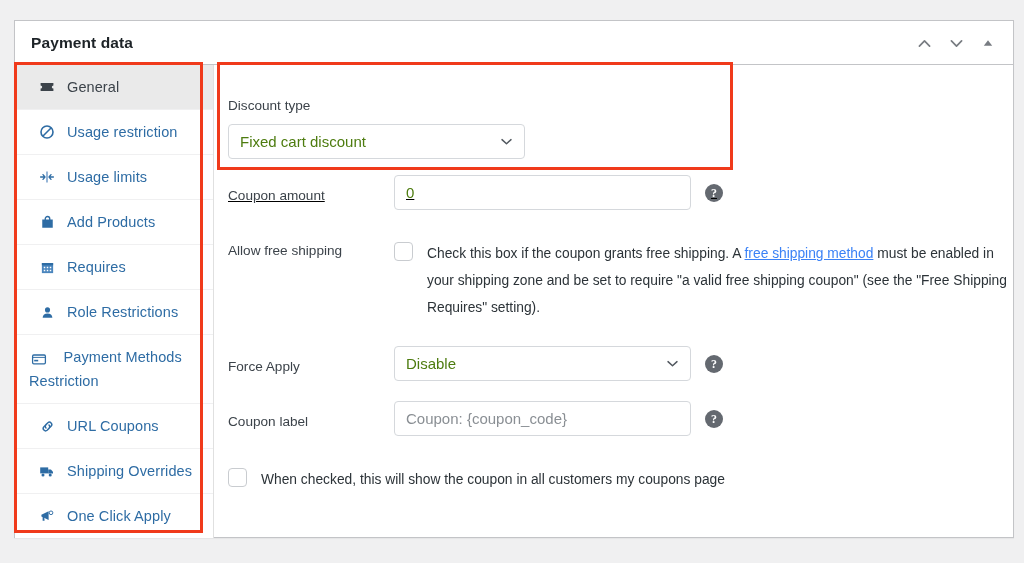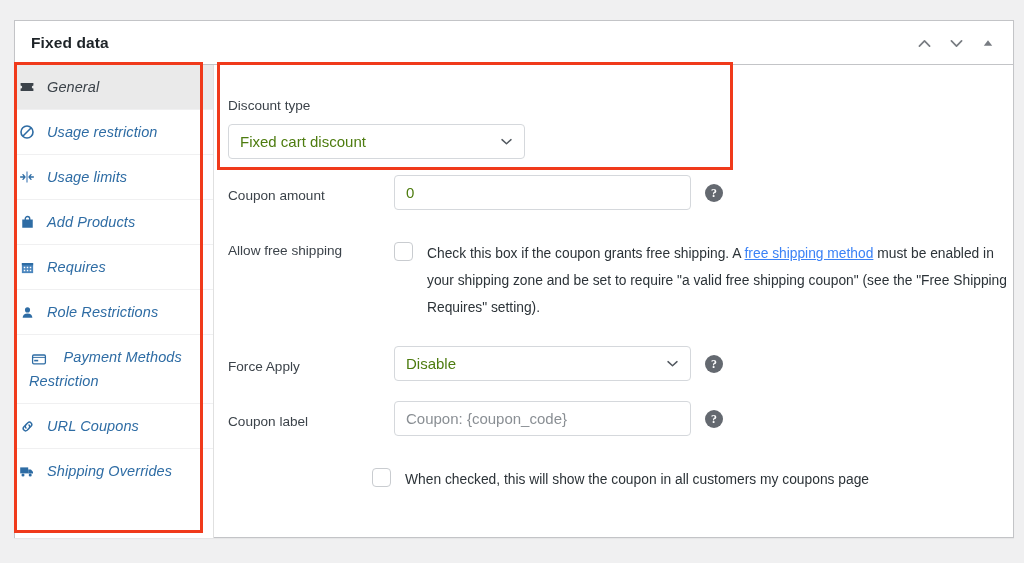--- a/index.html
+++ b/index.html
@@ -64,26 +64,25 @@
     border-right: 1px solid #e0e0e0;
     padding: 0;
     margin: 0;
     list-style: none;
     position: relative;
   }
   .tab {
     position: relative;
     display: flex;
     align-items: flex-start;
-    padding: 11px 10px 11px 2px;
+    padding: 11px 10px 11px 22px;
     border-bottom: 1px solid #f0f0f1;
     cursor: pointer;
     min-height: 44px;
     line-height: 22px;
-    font-style: italic;
   }
   .tab:last-child { border-bottom: none; }
   .tab.active { background: #eaeaea; }
   .tab .t-icon {
     flex: none;
     width: 20px; height: 22px;
     display: flex; align-items: center; justify-content: center;
     margin-right: 10px;
     color: #2e6ca4;
   }
@@ -190,21 +189,21 @@
   }
 </style>
 </head>
 <body>
 
 <div id="root">
 
   <div class="panel">
 
     <div class="panel-header">
-      <div class="panel-title">Fixed data</div>
+      <div class="panel-title">Payment data</div>
       <div class="panel-actions">
         <button class="hdr-btn">
           <svg width="17" height="17" viewBox="0 0 20 20">
             <path d="M4 13 L10 7 L16 13" fill="none" stroke="#787c82" stroke-width="2" stroke-linecap="round" stroke-linejoin="round"></path>
           </svg>
         </button>
         <button class="hdr-btn">
           <svg width="17" height="17" viewBox="0 0 20 20">
             <path d="M4 7 L10 13 L16 7" fill="none" stroke="#787c82" stroke-width="2" stroke-linecap="round" stroke-linejoin="round"></path>
           </svg>
@@ -315,41 +314,51 @@
             <svg width="16" height="16" viewBox="0 0 20 20">
               <rect x="1.5" y="5.5" width="10" height="7.5" fill="#2e6ca4"></rect>
               <path d="M11.5 8h3.4l2.6 3v2h-6z" fill="#2e6ca4"></path>
               <circle cx="5" cy="15" r="1.9" fill="#2e6ca4"></circle>
               <circle cx="14" cy="15" r="1.9" fill="#2e6ca4"></circle>
             </svg>
           </span>
           <span class="t-label">Shipping Overrides</span>
         </li>
 
+        <li class="tab">
+          <span class="t-icon">
+            <svg width="16" height="16" viewBox="0 0 20 20">
+              <path d="M3 8.5 L12 4 L12 15 L3 10.5 Z" fill="#2e6ca4"></path>
+              <path d="M4.5 10.5 L4.5 16 L7 16 L6.5 10.8 Z" fill="#2e6ca4"></path>
+              <circle cx="15" cy="6" r="2.3" fill="none" stroke="#2e6ca4" stroke-width="1.2"></circle>
+            </svg>
+          </span>
+          <span class="t-label">One Click Apply</span>
+        </li>
       </ul>
 
       <div class="form">
 
         <div class="field-row" style="padding-top:20px;flex-direction:column;">
           <div class="f-label tall">Discount type</div>
           <div class="f-control">
             <div class="sel-wrap">
               <select class="sel">
                 <option>Fixed cart discount</option>
               </select>
               <span class="sel-chevron">
                 <svg width="15" height="15" viewBox="0 0 20 20">
                   <path d="M4 7.5 L10 13 L16 7.5" fill="none" stroke="#50575e" stroke-width="1.9" stroke-linecap="round" stroke-linejoin="round"></path>
                 </svg>
               </span>
             </div>
           </div>
         </div>
 
-        <div class="field-row" style="padding-top:16px;">
+        <div class="field-row" style="padding-top:16px;text-decoration:underline;">
           <div class="f-label tall">Coupon amount</div>
           <div class="f-control">
             <input class="txt" type="text" value="0" style="">
             <span class="help">?</span>
           </div>
         </div>
 
         <div class="field-row" style="padding-top:22px;">
           <div class="f-label" style="padding-top:5px;">Allow free shipping</div>
           <div class="f-control" style="padding-top:4px;">
@@ -377,21 +386,21 @@
 
         <div class="field-row" style="padding-top:16px;">
           <div class="f-label tall">Coupon label</div>
           <div class="f-control">
             <input class="txt" type="text" placeholder="Coupon: {coupon_code}" style="">
             <span class="help">?</span>
           </div>
         </div>
 
         <div class="field-row" style="padding-top:22px;">
-          <div class="f-control" style="padding-top:4px;justify-content:center;">
+          <div class="f-control" style="padding-top:4px;">
             <span class="cbox"></span>
             <span class="cb-text">When checked, this will show the coupon in all customers my coupons page</span>
           </div>
         </div>
 
       </div>
     </div>
   </div>
 
   <div class="annot" style="left:14px; top:62px; width:189px; height:471px;"></div>

